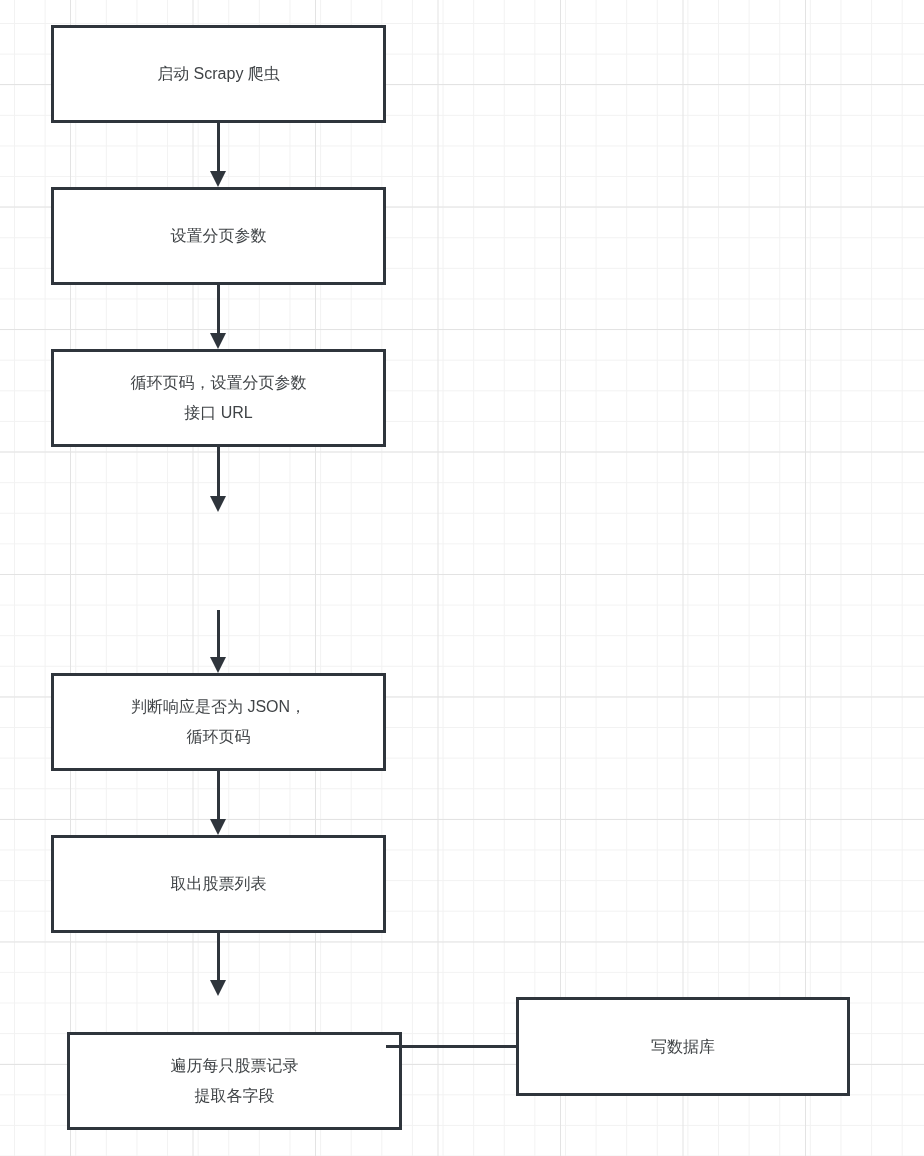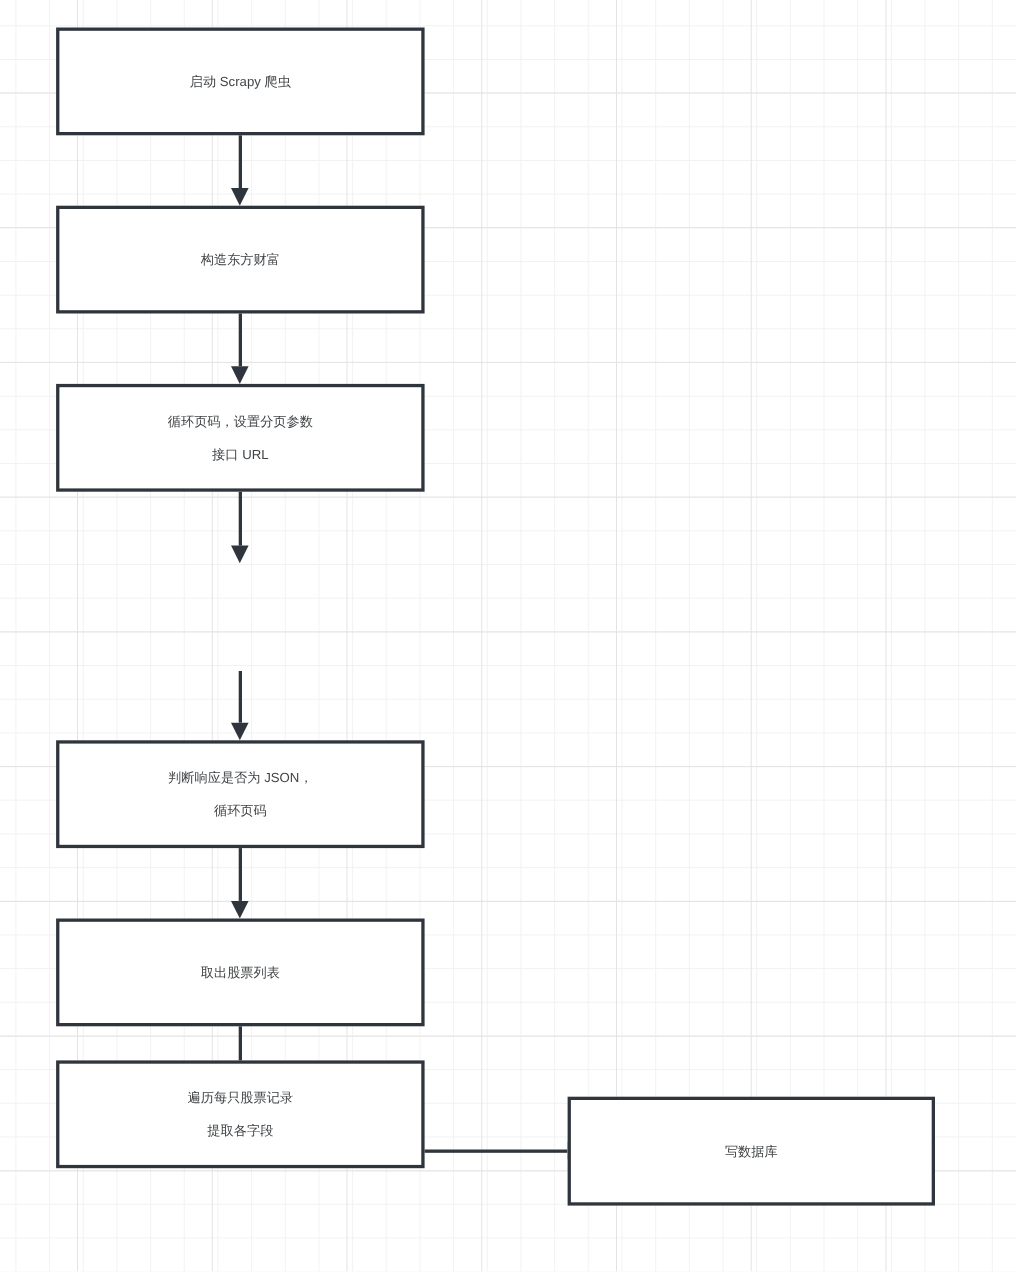--- a/index.html
+++ b/index.html
@@ -35,33 +35,33 @@
     left: 51px;
     width: 335px;
     height: 98px;
     box-sizing: border-box;
     background: #ffffff;
     border: 3px solid #2f353c;
     display: flex;
     align-items: center;
     justify-content: center;
     text-align: center;
-    font-size: 12px;
+    font-size: 16px;
     line-height: 30px;
     color: #404447;
     white-space: pre-line;
     padding: 1px 14px;
   }
   .node-1 { top: 25px; }
   .node-2 { top: 187px; }
   .node-3 { top: 349px; }
   .node-4 { top: 512px; }
   .node-5 { top: 673px; }
   .node-6 { top: 835px; }
-  .node-7 { top: 964px; }
+  .node-7 { top: 1032px; margin-left: 16px; }
   .node-8 { top: 997px; left: 516px; width: 334px; height: 99px; }
 
   .vshaft {
     position: absolute;
     left: 217px;
     width: 3px;
     background: #2f353c;
   }
   .vhead {
     position: absolute;
@@ -99,21 +99,21 @@
 </head>
 <body>
 
 <div id="canvas">
 
   <div class="node node-1">启动 Scrapy 爬虫</div>
 
   <div class="vshaft s1"></div>
   <div class="vhead h1"></div>
 
-  <div class="node node-2">构造东方财富</div>
+  <div class="node node-2">设置分页参数</div>
 
   <div class="vshaft s2"></div>
   <div class="vhead h2"></div>
 
   <div class="node node-3">循环页码，设置分页参数
 接口 URL</div>
 
   <div class="vshaft s3"></div>
   <div class="vhead h3"></div>
 

